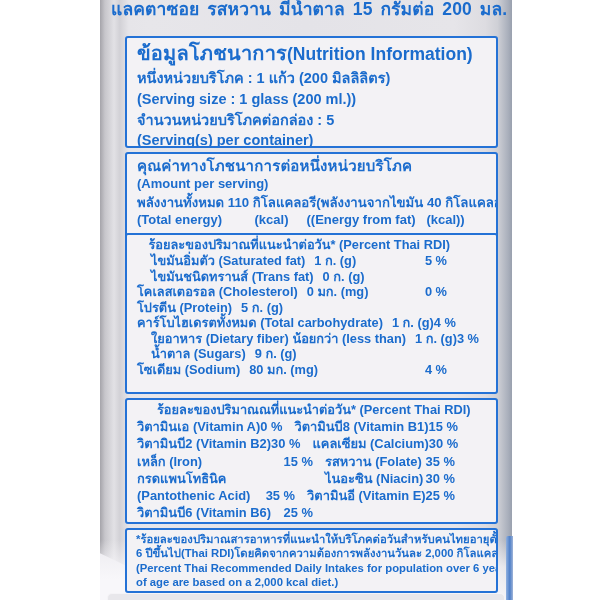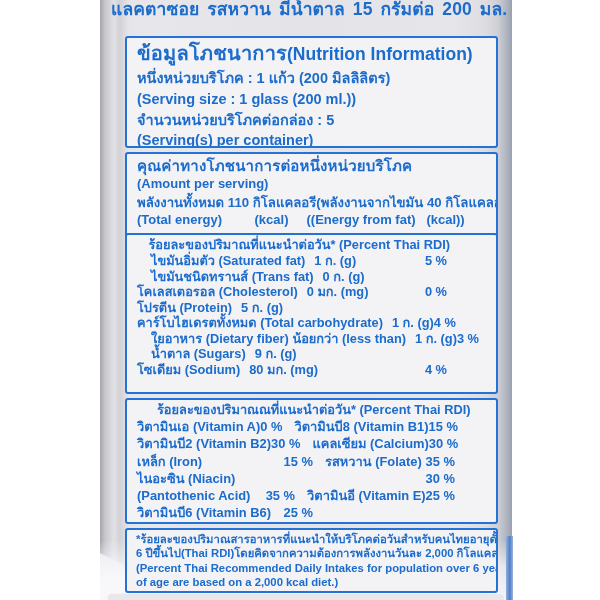--- a/index.html
+++ b/index.html
@@ -186,20 +186,24 @@
       <span class="vcell vleft">
         <span class="vname">เหล็ก (Iron)</span>
         <span class="vpct">15 %</span>
       </span>
       <span class="vcell vright">
         <span class="vname">รสหวาน (Folate)</span>
         <span class="vpct">35 %</span>
       </span>
     </div>
     <div class="vrow">
+      <span class="vcell vleft">
+        <span class="vname">กรดแพนโทธินิค</span>
+        <span class="vpct"></span>
+      </span>
       <span class="vcell vright">
         <span class="vname">ไนอะซิน (Niacin)</span>
         <span class="vpct">30 %</span>
       </span>
     </div>
     <div class="vrow">
       <span class="vcell vleft">
         <span class="vname">(Pantothenic Acid)</span>
         <span class="vpct">35 %</span>
       </span>

